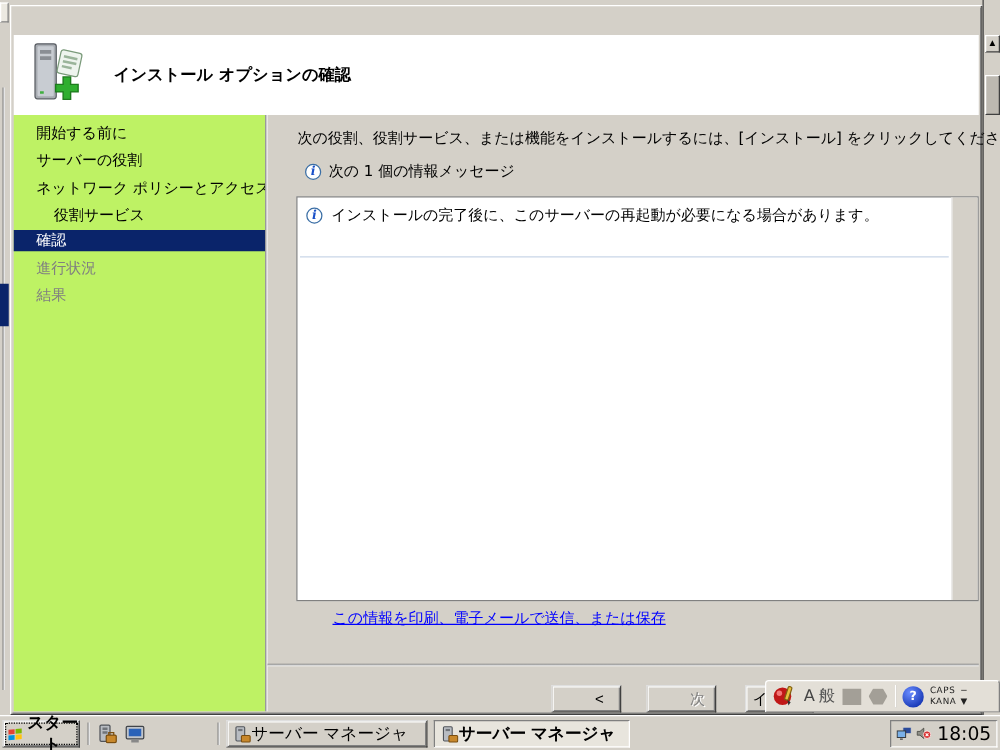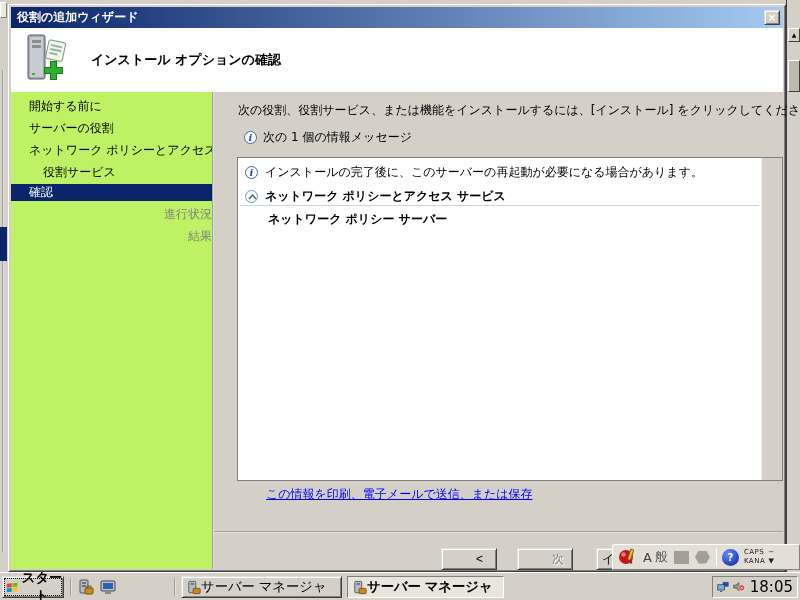--- a/index.html
+++ b/index.html
@@ -30,21 +30,21 @@
                text-align:center; line-height:13px; cursor:default; }
 
   #header { position:absolute; left:2px; top:23px; right:2px; height:64px; background:#fff; }
   #header .wiz-icon { position:absolute; left:14px; top:5px; }
   #header .page-title { position:absolute; left:80px; top:23px; font-size:13px; font-weight:bold; }
 
   #sidebar { position:absolute; left:2px; top:87px; width:201px; bottom:2px; background:#bef264; }
   .nav-item { position:absolute; left:0; right:0; height:17px; line-height:17px; padding-left:18px; white-space:nowrap; overflow:hidden; }
   .nav-item.child { padding-left:32px; }
   .nav-item.selected { background:#0a246a; color:#fff; }
-  .nav-item.disabled { color:#808080;text-align:right; }
+  .nav-item.disabled { color:#808080; }
 
   #v-divider { position:absolute; left:203px; top:87px; bottom:2px; width:2px; background:linear-gradient(to right,#808080,#fff); }
 
   #content { position:absolute; left:205px; top:87px; right:2px; bottom:2px; }
   #instruction { position:absolute; left:24px; top:10px; white-space:nowrap; }
   #info-summary { position:absolute; left:30px; top:37px; display:flex; align-items:center; gap:6px; }
 
   .info-icon { width:13px; height:13px; border-radius:50%; background:#fff; border:1px solid #3a6ea5;
                color:#1a50c8; font-family:"DejaVu Serif",serif; font-style:italic; font-weight:bold;
                font-size:10px; line-height:11px; text-align:center; flex:none; }
@@ -106,24 +106,20 @@
   <div class="blue-frag"></div>
 </div>
 
 <div id="underlay-scrollbar">
   <div class="sb-btn">▲</div>
   <div class="sb-thumb"></div>
 </div>
 
 <div id="dialog">
 
-  <div id="titlebar">
-    <span>役割の追加ウィザード</span>
-    <div id="close-btn" class="raised">×</div>
-  </div>
 
   <div id="header">
     <span class="wiz-icon">
       <svg width="44" height="52" viewBox="0 0 44 52">
         <rect x="3" y="2" width="17" height="44" rx="2" fill="#a8acb2" stroke="#5a5e64"></rect>
         <rect x="5" y="4" width="13" height="40" rx="1" fill="#c8ccd2"></rect>
         <rect x="7" y="7" width="9" height="3" fill="#8a8e94"></rect>
         <rect x="7" y="12" width="9" height="3" fill="#8a8e94"></rect>
         <rect x="7" y="40" width="3" height="2" fill="#3faf3f"></rect>
         <g transform="rotate(12 30 18)">
@@ -156,30 +152,21 @@
     <div id="info-summary">
       <span class="info-icon">i</span>
       <span>次の 1 個の情報メッセージ</span>
     </div>
 
     <div id="msg-box" class="">
       <div class="row1">
         <span class="info-icon">i</span>
         <span>インストールの完了後に、このサーバーの再起動が必要になる場合があります。</span>
       </div>
-      <div class="row2">
-        <span class="chev-icon">
-          <svg width="11" height="8" viewBox="0 0 11 8">
-              <polyline points="2,6 5.5,2 9,6" fill="none" stroke="#4a6a9c" stroke-width="1.6"></polyline>
-            </svg>
-        </span>
-        <span>ネットワーク ポリシーとアクセス サービス</span>
-      </div>
       <div class="hdr-line"></div>
-      <div class="row3">ネットワーク ポリシー サーバー</div>
       <div class="box-scroll"></div>
     </div>
 
     <a id="print-link">この情報を印刷、電子メールで送信、または保存</a>
 
     <div id="h-sep"></div>
 
     <button id="btn-prev" class="wiz-btn raised">&lt; 前へ(P)</button>
     <button id="btn-next" class="wiz-btn raised">次へ(N) &gt;</button>
     <button id="btn-install" class="wiz-btn raised">イン</button>

